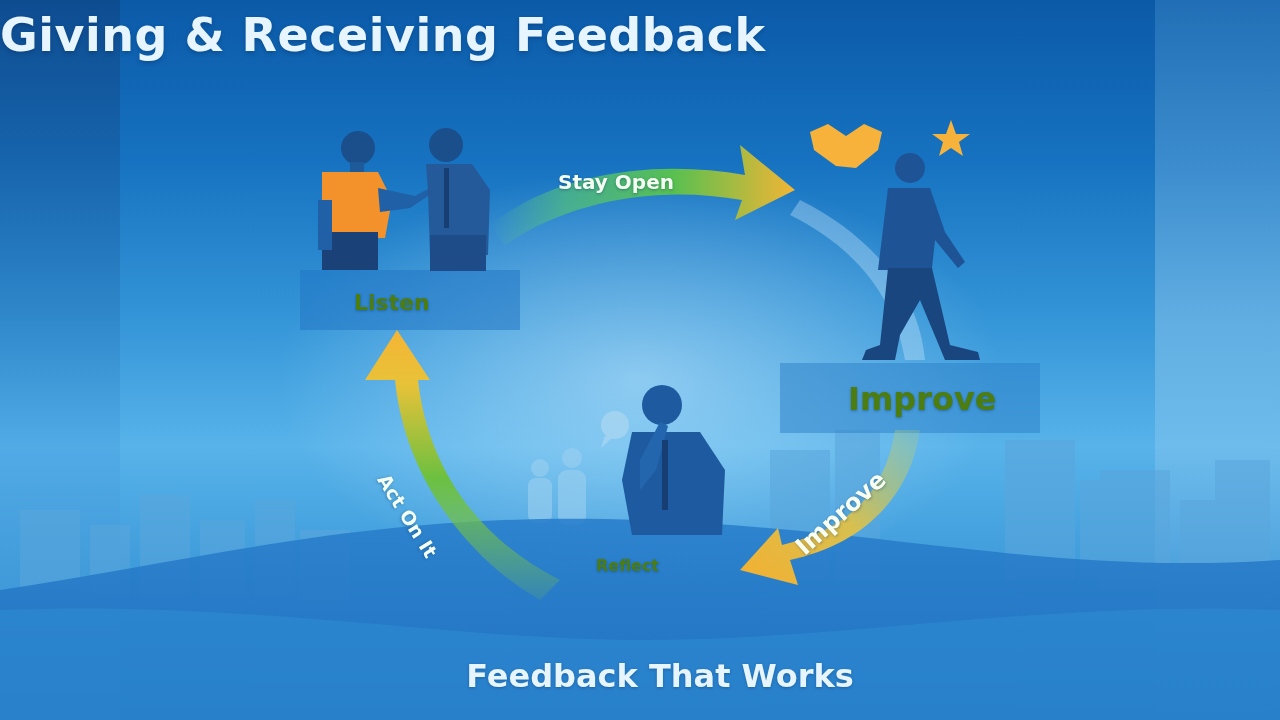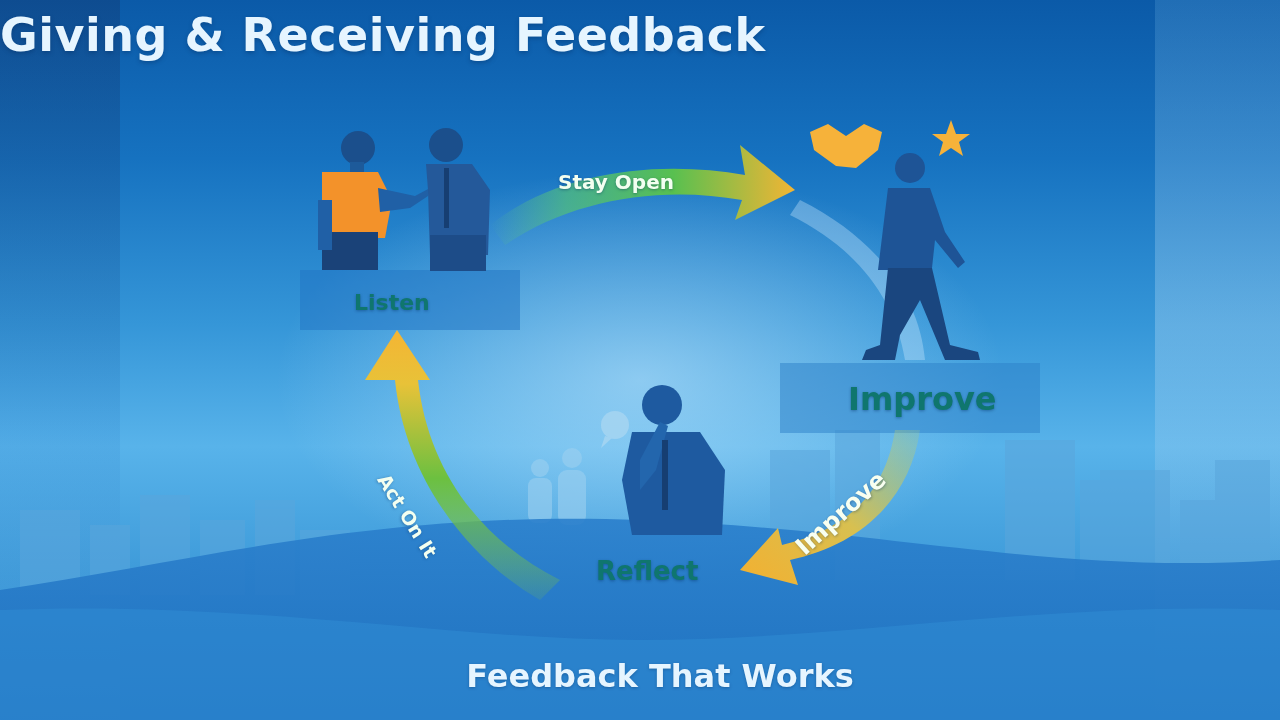--- a/index.html
+++ b/index.html
@@ -11,24 +11,24 @@
       linear-gradient(180deg, #0b5aa8 0%, #1672c0 22%, #3596d8 45%, #58b3ea 62%, #3d9ad9 80%, #2a86cf 100%);
   }
   .side-left { position: absolute; left: 0; top: 0; width: 120px; height: 720px;
     background: linear-gradient(180deg, rgba(20,50,100,0.35), rgba(40,120,200,0.15) 60%, rgba(120,190,235,0.2)); }
   .side-right { position: absolute; right: 0; top: 0; width: 125px; height: 720px;
     background: linear-gradient(180deg, rgba(120,190,235,0.2), rgba(200,230,250,0.3) 45%, rgba(60,140,210,0.15)); }
   svg.art { position: absolute; left: 0; top: 0; }
   .title { position: absolute; left: 0; width: 1280px; top: 8px; text-align: left;
     font-size: 46px; font-weight: bold; color: #e6f5ff; letter-spacing: 0.5px;
     text-shadow: 0 2px 4px rgba(0,40,90,0.35); }
-  .label { position: absolute; color: #0f766e; font-weight: bold; text-shadow: 0 1px 3px rgba(0,40,90,0.4); }
+  .label { position: absolute; color: #4d7c0f; font-weight: bold; text-shadow: 0 1px 3px rgba(0,40,90,0.4); }
   .lbl-listen { left: 354px; top: 290px; font-size: 22px; }
   .lbl-improve { left: 848px; top: 380px; font-size: 32px; }
-  .lbl-reflect { left: 596px; top: 556px; font-size: 26px; }
+  .lbl-reflect { left: 596px; top: 556px; font-size: 16px; }
   .lbl-stay { left: 558px; top: 170px; font-size: 20px; color: #f3fff0; }
   .lbl-act { left: 392px; top: 470px; font-size: 19px; transform: rotate(58deg); transform-origin: left top; color: #f3fff0; }
   .lbl-improve2 { left: 790px; top: 540px; font-size: 24px; transform: rotate(-42deg); transform-origin: left top; color: #f8fff0; }
   .footer { position: absolute; left: 0; width: 1280px; top: 657px; text-align: center;
     font-size: 32px; font-weight: bold; color: #e6f5ff; text-shadow: 0 1px 3px rgba(0,40,90,0.35); margin-left: 20px; }
 </style>
 </head>
 <body>
 
 <div class="stage"></div>

